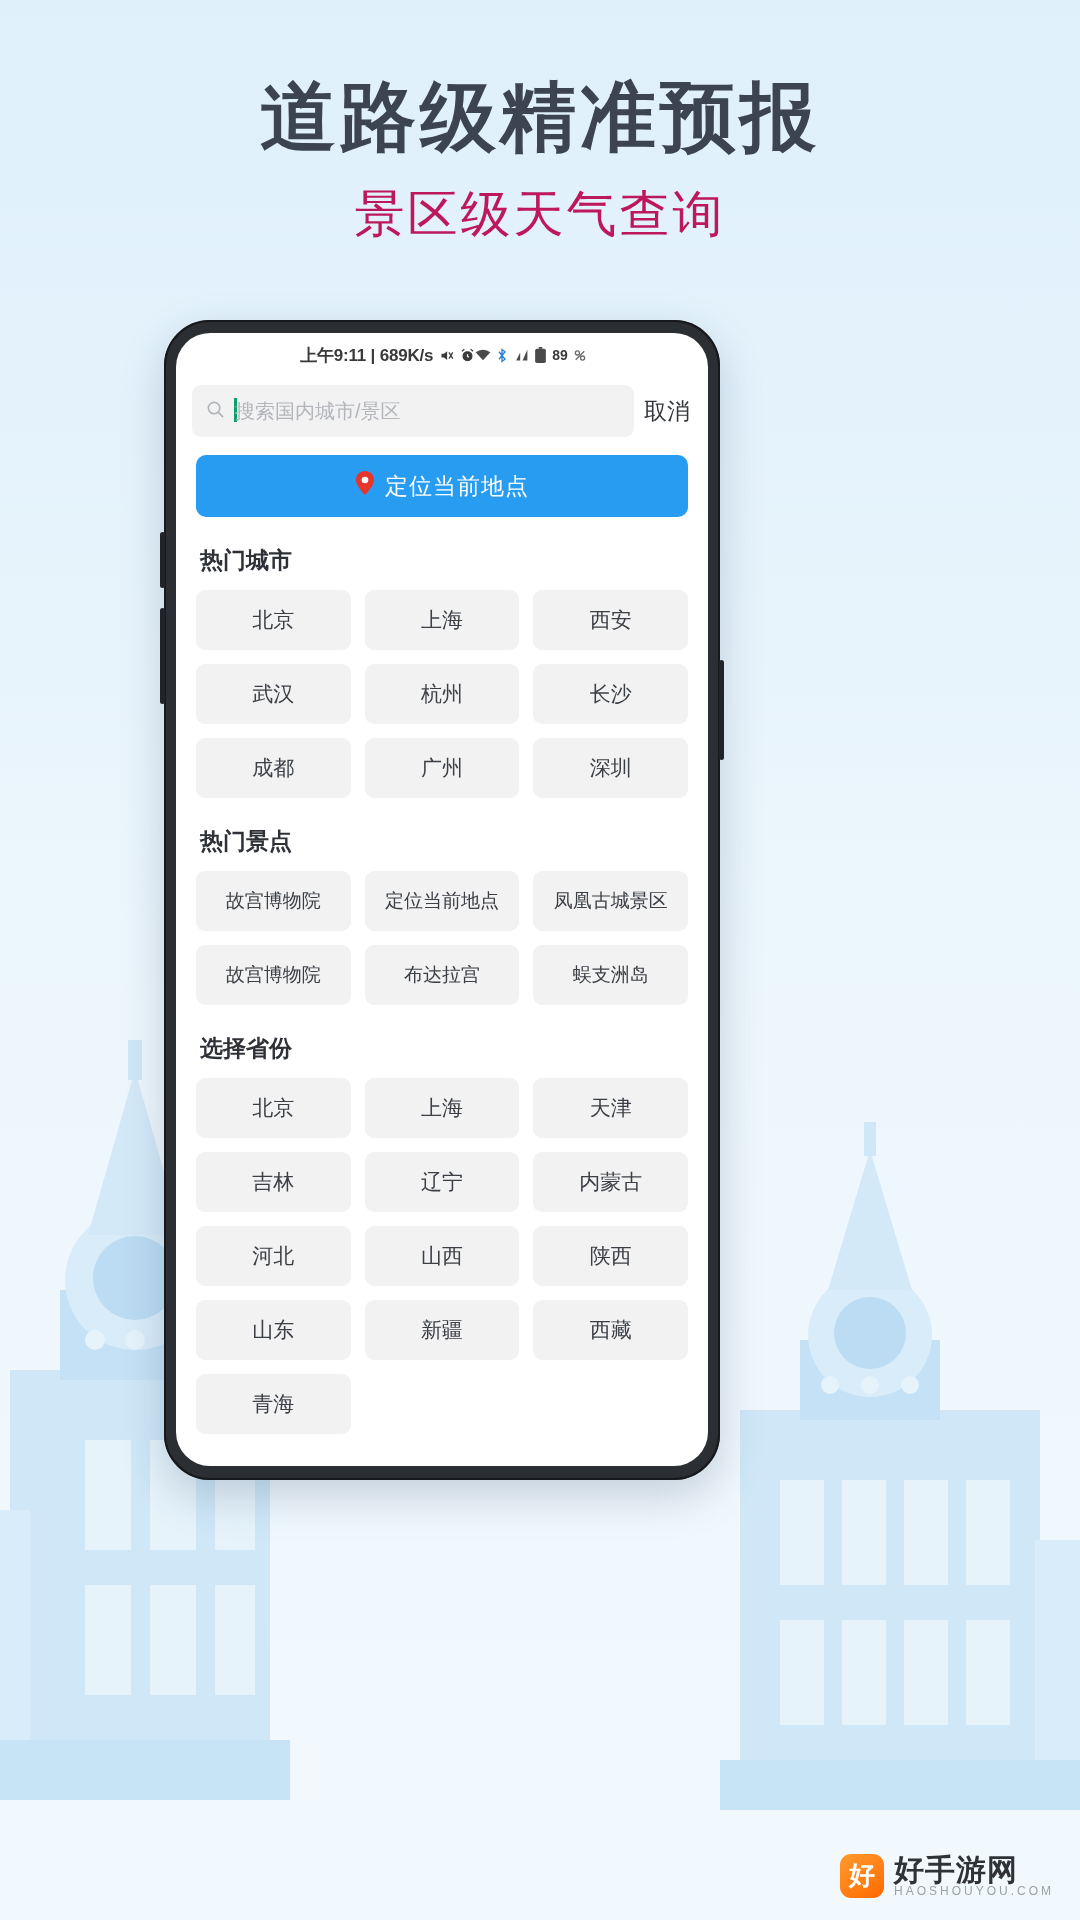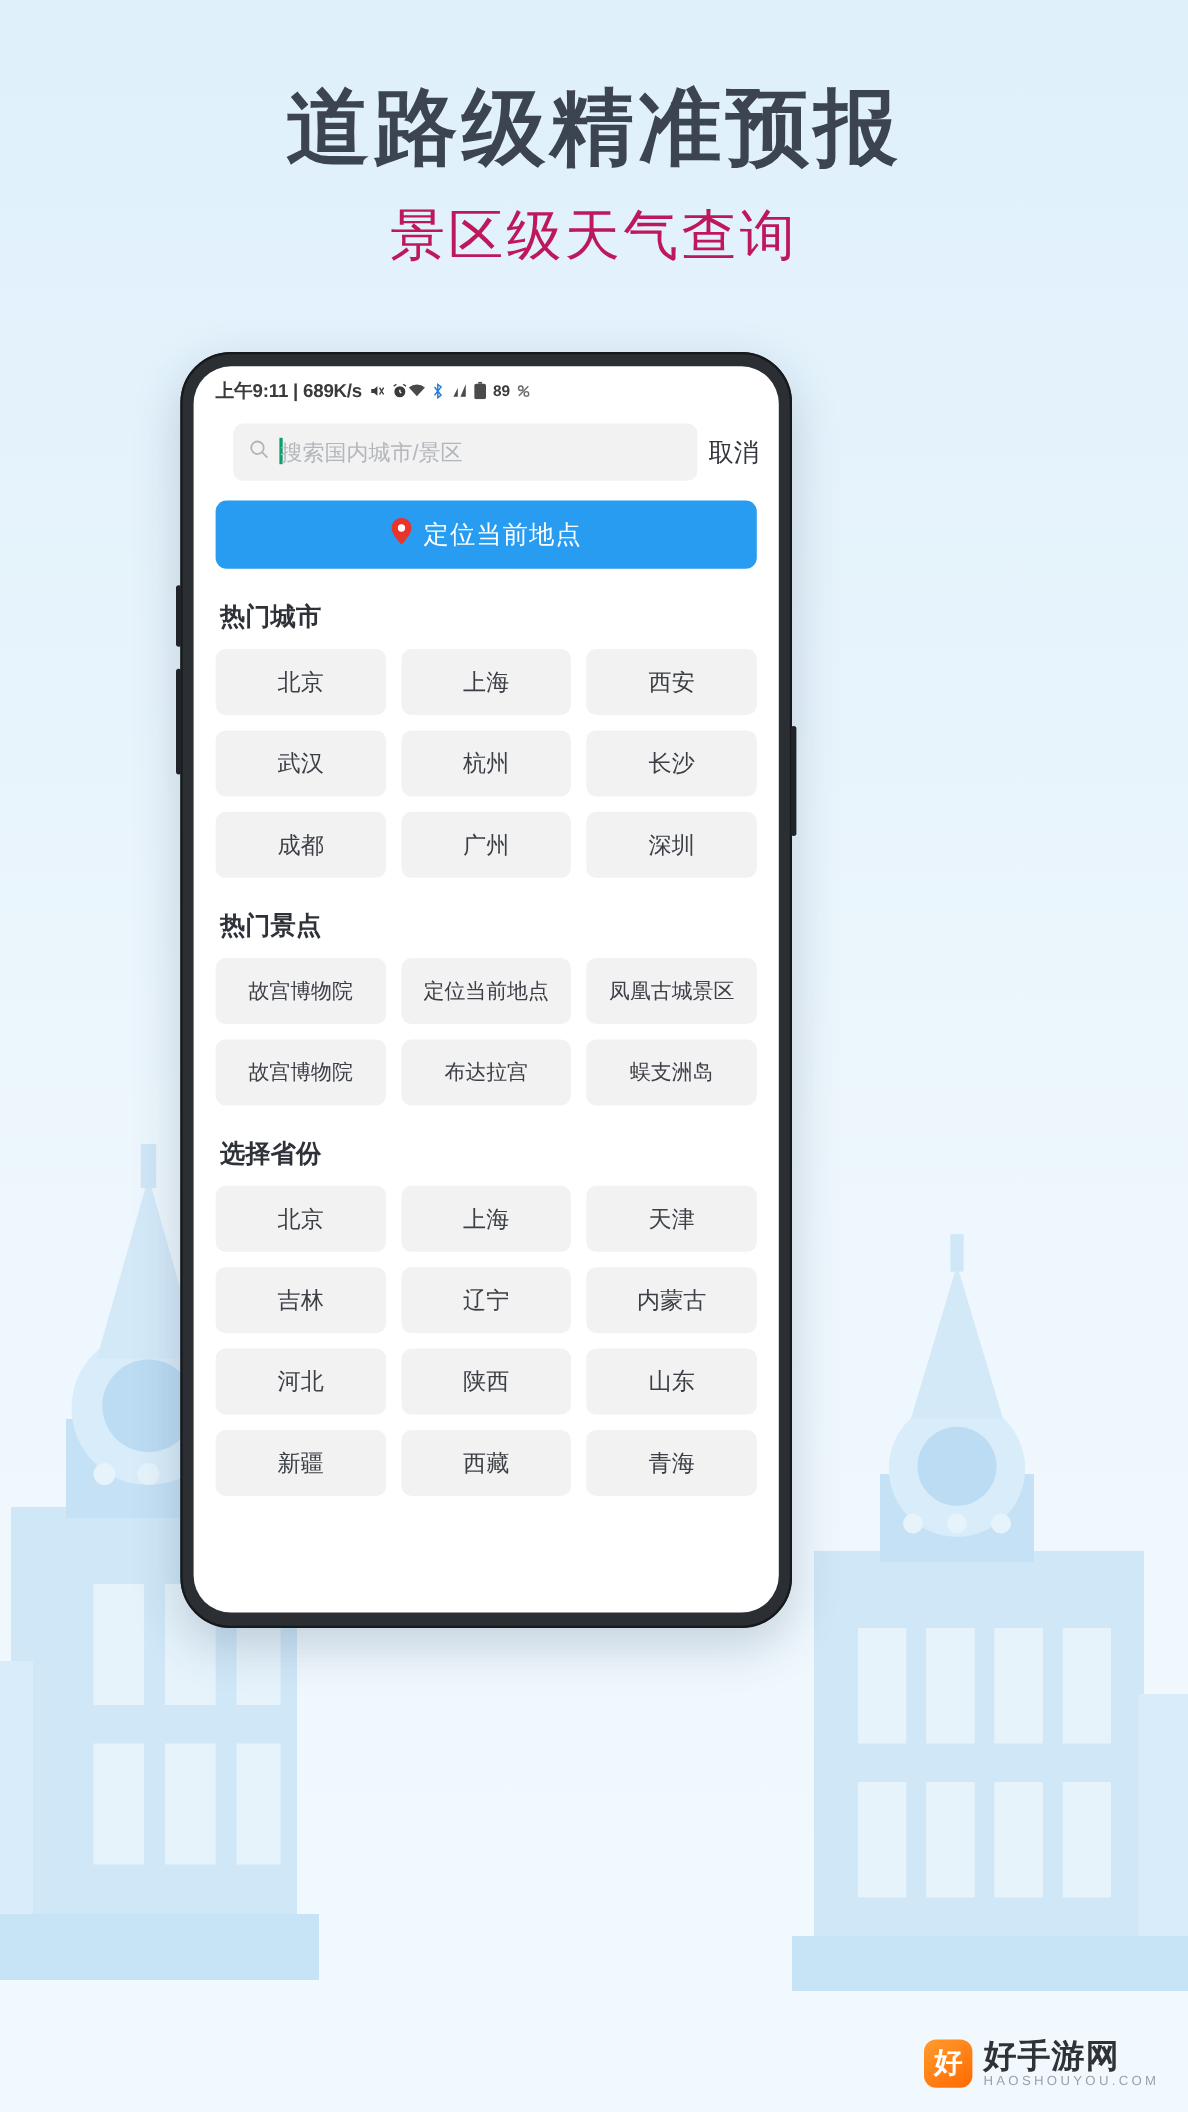--- a/index.html
+++ b/index.html
@@ -53,34 +53,34 @@
     background:#ffffff;
     border-radius:34px;
     overflow:hidden;
     position:relative;
     display:flex; flex-direction:column;
   }
 
   
   .statusbar {
     height:44px; flex:0 0 44px;
-    display:flex; align-items:center; justify-content:flex-start;
+    display:flex; align-items:center; justify-content:center;
     padding:0 18px 0 20px;
     font-size:17px; color:#3a3a3a;
   }
   .sb-left { display:flex; align-items:center; gap:6px; white-space:nowrap; }
   .sb-time { font-weight:600; letter-spacing:-.2px; }
   .sb-right { display:flex; align-items:center; gap:6px; }
   .sb-ico { display:inline-flex; align-items:center; }
   .sb-batt-txt { font-size:14px; font-weight:600; color:#3a3a3a; }
 
   
   .search-row {
     display:flex; align-items:center; gap:10px;
-    padding:8px 18px 10px 36px;
+    padding:8px 18px 10px 16px;
   }
   .search-box {
     flex:1; height:52px; background:#f2f2f3; border-radius:9px;
     display:flex; align-items:center; padding:0 14px; gap:9px;
   }
   .search-ph { color:#b3b6bb; font-size:20px; position:relative; }
   .caret {
     display:inline-block; width:3px; height:24px; background:#0aa06e;
     vertical-align:-4px; margin-right:-2px;
   }
@@ -289,20 +289,21 @@
 
       <div class="sec-title">选择省份</div>
       <div class="chip-grid">
         <div class="chip">北京</div>
         <div class="chip">上海</div>
         <div class="chip">天津</div>
         <div class="chip">吉林</div>
         <div class="chip">辽宁</div>
         <div class="chip">内蒙古</div>
         <div class="chip">河北</div>
+        <div class="chip">山西</div>
         <div class="chip">陕西</div>
         <div class="chip">山东</div>
         <div class="chip">新疆</div>
         <div class="chip">西藏</div>
         <div class="chip">青海</div>
       </div>
     </div>
   </div>
 </div>
 

